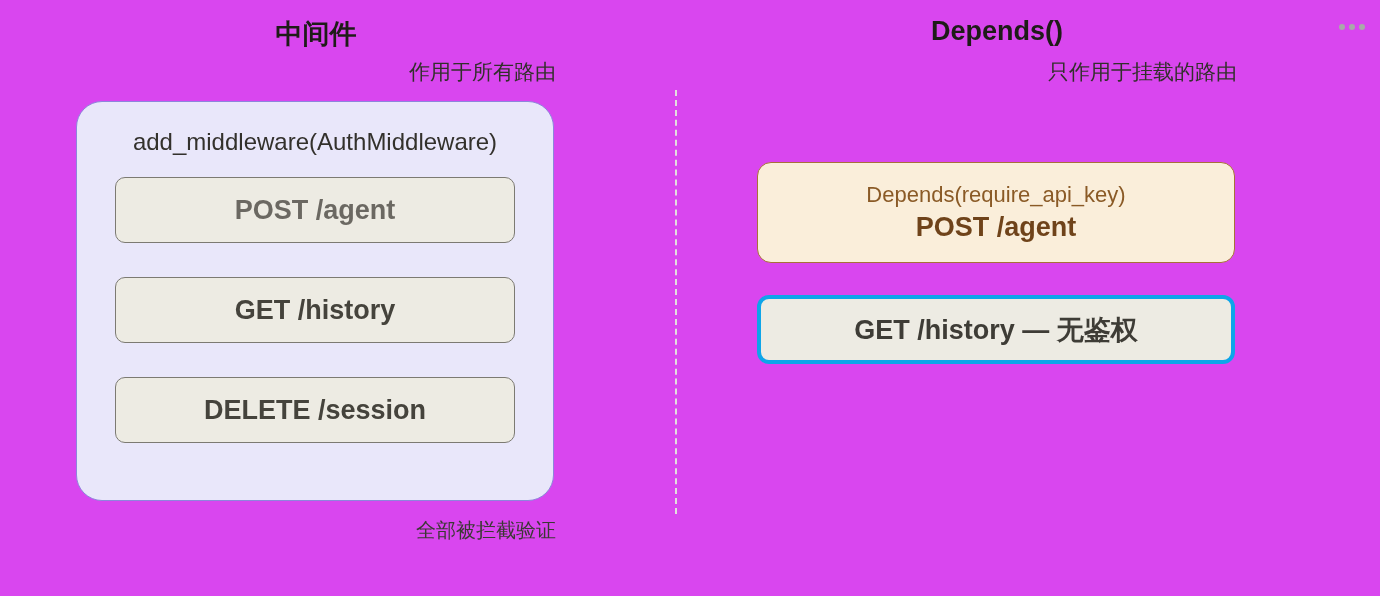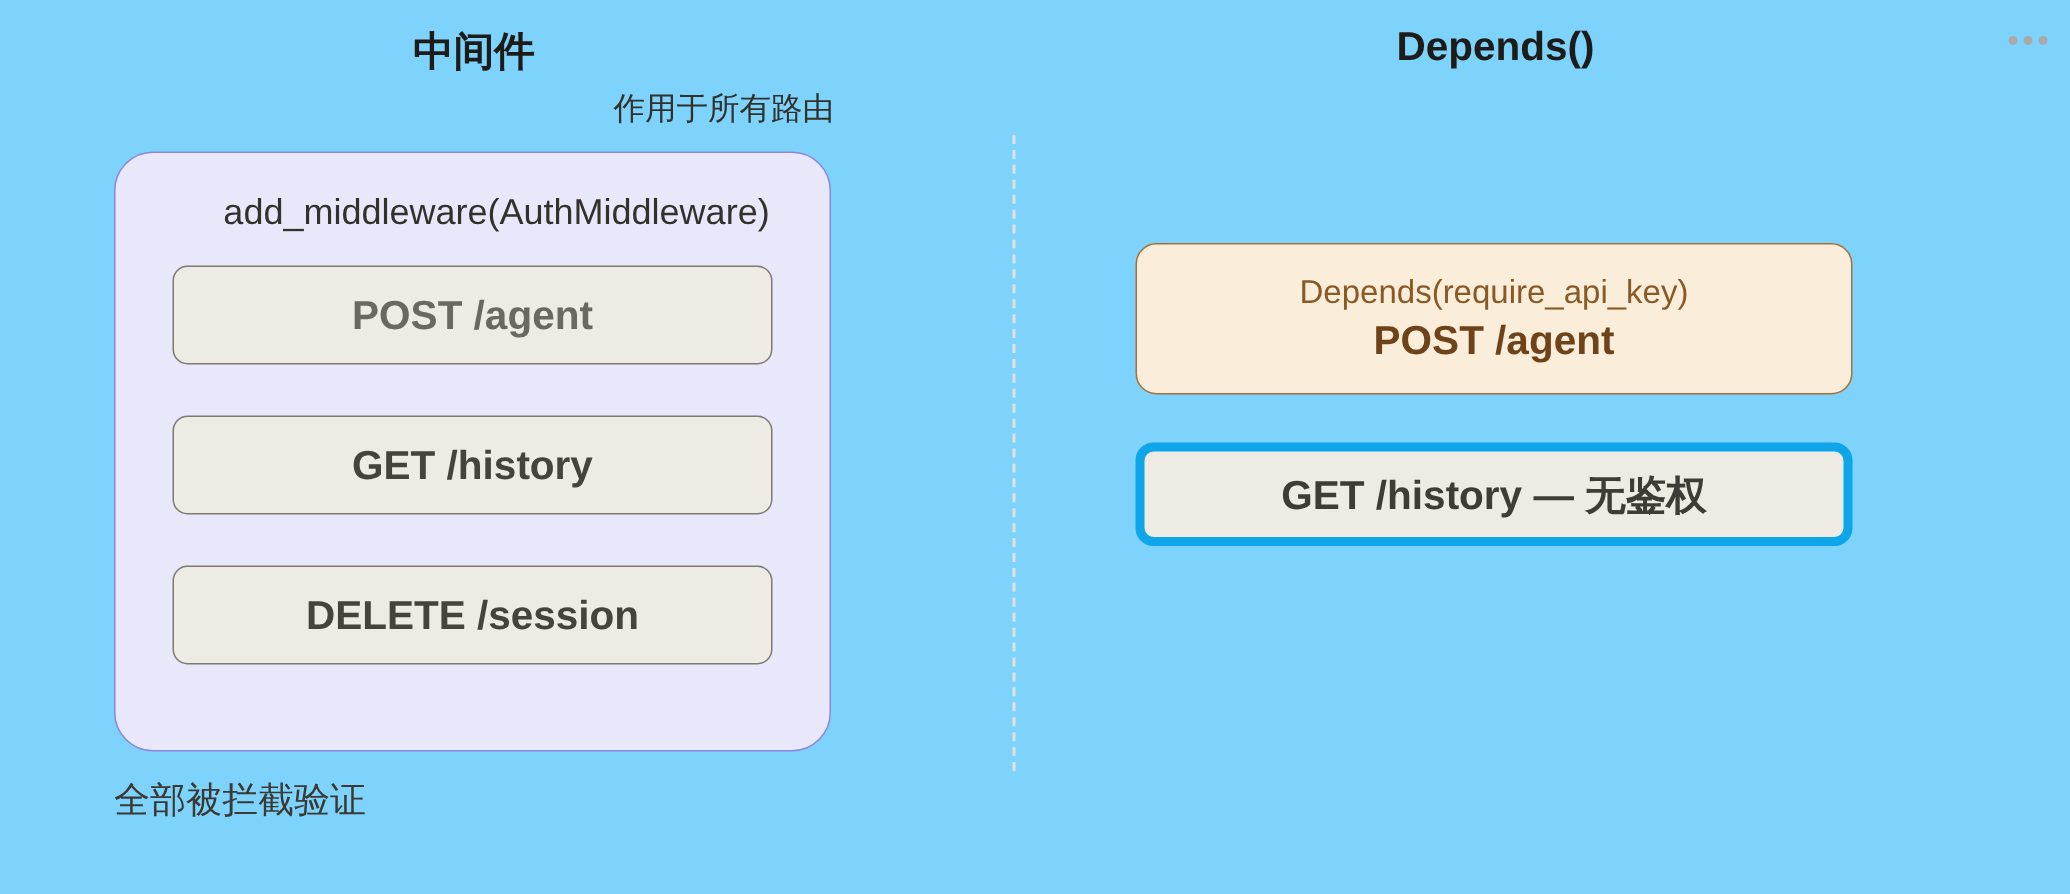--- a/index.html
+++ b/index.html
@@ -3,21 +3,21 @@
 <meta charset="utf-8">
 <style>
   * { margin: 0; padding: 0; box-sizing: border-box; }
   html, body { background: #f7f6f3; }
   body { font-family: "Liberation Sans", "DejaVu Sans", sans-serif; }
 
   .canvas {
     position: relative;
     width: 1380px;
     height: 596px;
-    background: #7dd3fc;
+    background: #d946ef;
     overflow: hidden;
   }
 
   .col-title {
     position: absolute;
     width: 480px;
     text-align: center;
     font-size: 27px;
     font-weight: 700;
     color: #1e1c18;
@@ -28,22 +28,22 @@
     width: 480px;
     text-align: right;
     font-size: 21px;
     font-weight: 400;
     color: #32302b;
     top: 58px;
   }
   .col-caption {
     position: absolute;
     width: 480px;
-    text-align: left;
-    font-size: 24px;
+    text-align: right;
+    font-size: 20px;
     color: #3b3934;
     top: 517px;
   }
   .left-col  { left: 76px; }
   .right-col { left: 757px; }
 
   
   .mw-container {
     position: absolute;
     left: 76px; top: 101px;
@@ -52,21 +52,20 @@
     border: 1.5px solid #8e85dc;
     border-radius: 26px;
   }
   .mw-label {
     position: absolute;
     left: 0; top: 26px;
     width: 100%;
     text-align: center;
     font-size: 24px;
     color: #33312c;
-    margin-left: 16px;
   }
 
   .route-btn {
     position: absolute;
     width: 400px; height: 66px;
     left: 38px;
     background: #edebe3;
     border: 1px solid #7c7a72;
     border-radius: 10px;
     display: flex;
@@ -110,21 +109,21 @@
     font-size: 27px;
     font-weight: 700;
     color: #6f431a;
   }
 
   .plain-route {
     position: absolute;
     left: 757px;
     width: 478px; height: 69px;
     background: #edebe3;
-    border: 6px solid #0ea5e9;
+    border: 4px solid #0ea5e9;
     border-radius: 12px;
     display: flex;
     align-items: center;
     justify-content: center;
     font-size: 27px;
     font-weight: 700;
     color: #3e3c36;
   }
   .plain-route.p0 { top: 295px; }
   .plain-route.p1 { top: 395px; }
@@ -163,20 +162,21 @@
     <div class="route-btn r0">POST /agent</div>
     <div class="route-btn r1">GET /history</div>
     <div class="route-btn r2">DELETE /session</div>
   </div>
 
   <div class="col-caption left-col">全部被拦截验证</div>
 
   <div class="divider"></div>
 
   <div class="col-title right-col">Depends()</div>
+  <div class="col-subtitle right-col">只作用于挂载的路由</div>
 
   <div class="depends-box">
     <div class="dep-line">Depends(require_api_key)</div>
     <div class="dep-route">POST /agent</div>
   </div>
 
   <div class="plain-route p0">GET /history — 无鉴权</div>
 
 
 </div>

